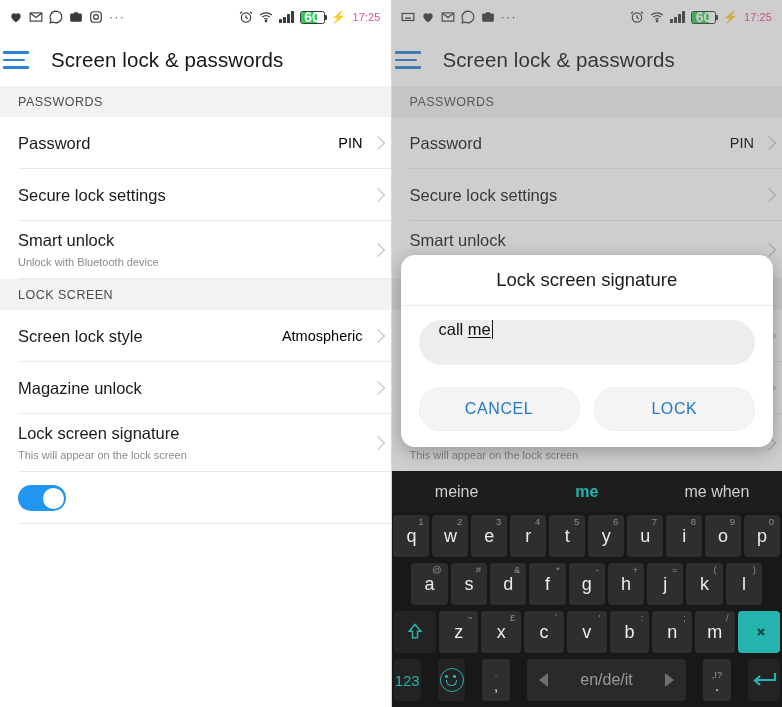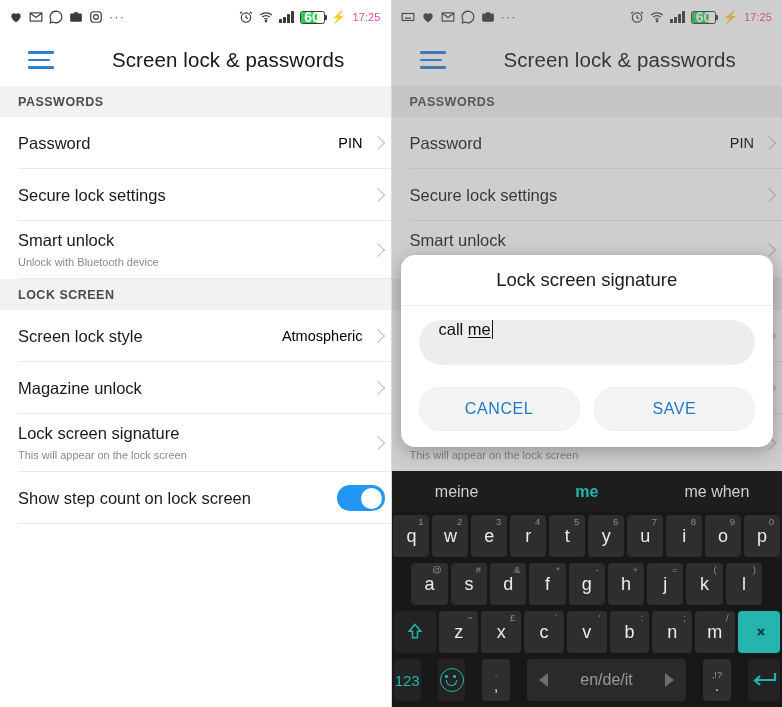--- a/index.html
+++ b/index.html
@@ -27,30 +27,30 @@
   .batt:after{content:"";position:absolute;right:-3.4px;top:3.4px;width:2px;height:5px;background:#3a3a3a;border-radius:0 1px 1px 0;}
   .batt-fill{height:100%;width:72%;background:#2ecc57;border-radius:1px;}
   .batt-num{position:absolute;left:0;right:0;text-align:center;font-size:14px;font-weight:bold;color:#fff;line-height:10px;}
   .bolt{font-size:12px;color:#3a3a3a;margin-left:1px;}
   .bars{display:flex;align-items:flex-end;gap:1.4px;height:12px;}
   .bars i{display:block;width:2.6px;background:#3a3a3a;border-radius:.5px;}
   .bars i:nth-child(1){height:4px;} .bars i:nth-child(2){height:6.5px;}
   .bars i:nth-child(3){height:9px;} .bars i:nth-child(4){height:12px;}
 
   
-  .appbar{height:52px;display:flex;align-items:center;padding-left:28px;background:#fff;gap:36px;}
+  .appbar{height:52px;display:flex;align-items:center;padding-left:3px;background:#fff;}
   .hamburger{width:26px;display:flex;flex-direction:column;gap:5px;cursor:pointer;}
   .hamburger span{display:block;height:2.4px;background:#2b7fd4;border-radius:1px;}
   .hamburger span:nth-child(2){width:85%;}
   .appbar-title{margin-left:22px;font-size:20.5px;color:#161616;letter-spacing:.1px;}
 
   
   .section-head{
     background:#f2f2f2;height:31px;display:flex;align-items:center;
-    padding-left:18px;font-size:12.5px;font-weight:bold;color:#4b4b4b;letter-spacing:.5px;
+    padding-left:18px;font-size:12.5px;font-weight:normal;color:#4b4b4b;letter-spacing:.5px;
   }
   .row{position:relative;display:flex;align-items:center;min-height:52px;padding:0 6px 0 18px;background:#fff;}
   .row:after{content:"";position:absolute;left:18px;right:0;bottom:0;height:1px;background:#eaeaea;}
   .row.tall{min-height:58px;}
   .row-text{display:flex;flex-direction:column;justify-content:center;flex:1;}
   .row-title{font-size:16.5px;color:#1a1a1a;line-height:21px;}
   .row-sub{font-size:11px;color:#8a8a8a;line-height:18px;margin-top:2px;}
   .row-value{font-size:14.5px;color:#000000;margin-right:10px;white-space:nowrap;}
   .chev{width:9px;height:9px;border-right:1.6px solid #bdbdbd;border-top:1.6px solid #bdbdbd;transform:rotate(45deg);flex:none;margin-right:2px;}
   .toggle{width:48px;height:26px;border-radius:13px;background:#2196f3;position:relative;flex:none;}
@@ -227,23 +227,20 @@
 
     <div class="row tall">
       <div class="row-text">
         <div class="row-title">Lock screen signature</div>
         <div class="row-sub">This will appear on the lock screen</div>
       </div>
       <div class="chev"></div>
     </div>
 
     <div class="row">
-      <div class="row-text">
-          <div class="row-title">Show step count on lock screen</div>
-        </div>
       <div class="toggle"></div>
     </div>
   </div>
 
   <div class="panel right">
 
     <div class="statusbar">
       <div class="sb-left">
         <span class="sb-ico">
             <svg viewBox="0 0 24 24" fill="none" stroke="currentColor" stroke-width="2">
@@ -367,21 +364,21 @@
       <div class="dlg-title">Lock screen signature</div>
       <div class="dlg-body">
         <div class="dlg-input">
           <span class="typed-plain">call </span>
             <span class="typed-suggest">me</span>
             <span class="caret"></span>
         </div>
       </div>
       <div class="dlg-actions">
         <div class="dlg-btn">CANCEL</div>
-        <div class="dlg-btn">SAVE</div>
+        <div class="dlg-btn">LOCK</div>
       </div>
     </div>
 
     <div class="keyboard">
       <div class="suggest">
         <div class="sg">meine</div>
         <div class="sg active">me</div>
         <div class="sg">me when</div>
       </div>
 

